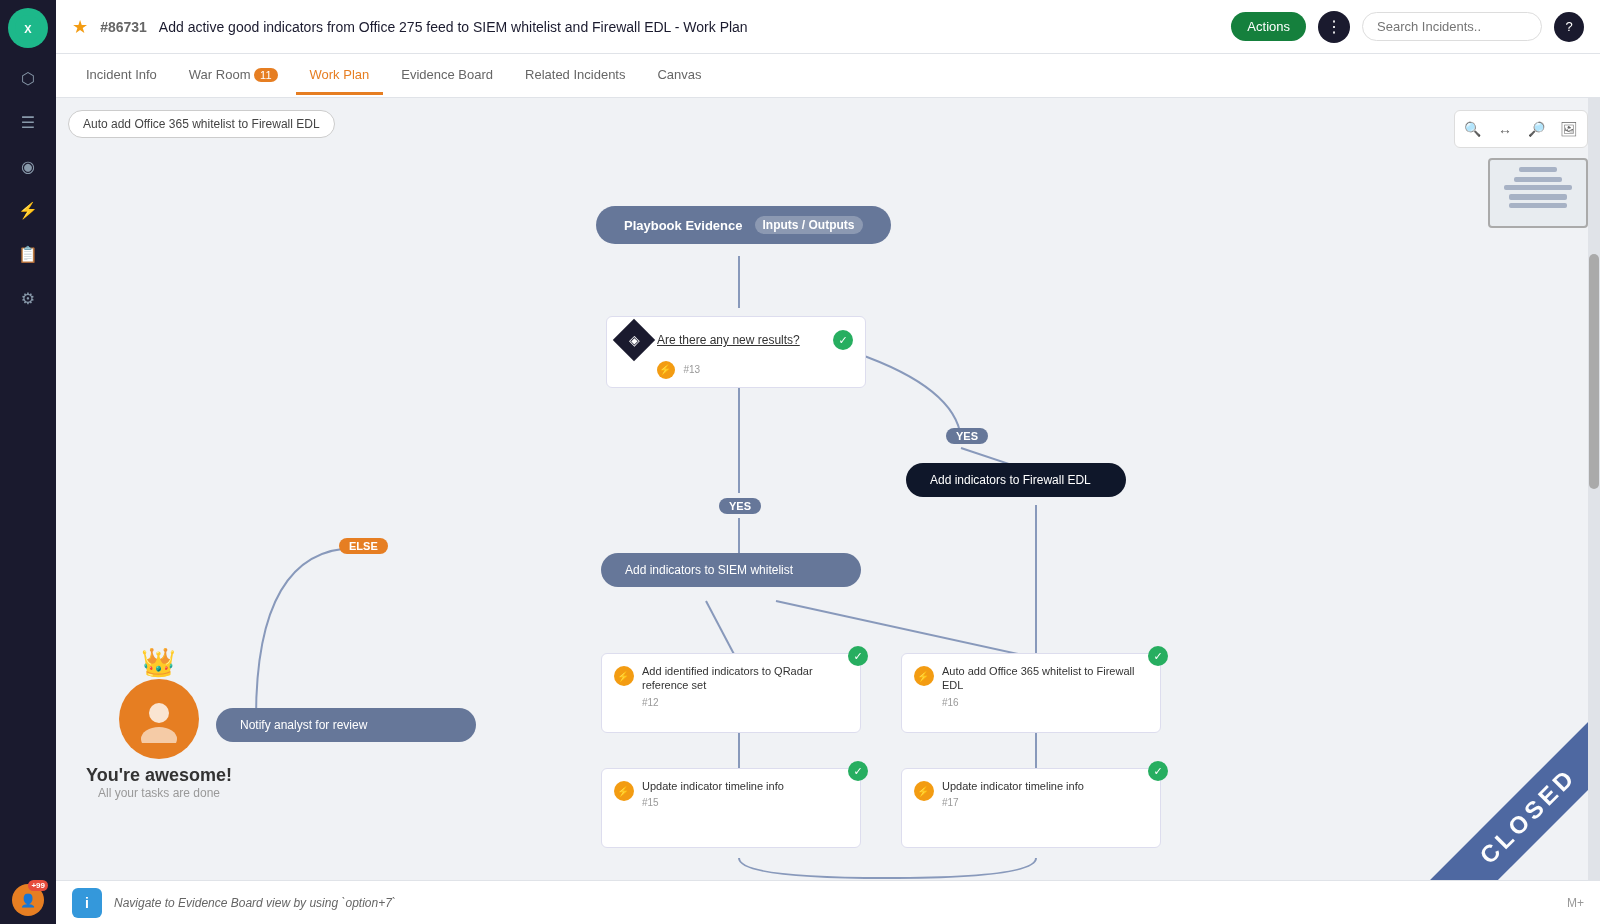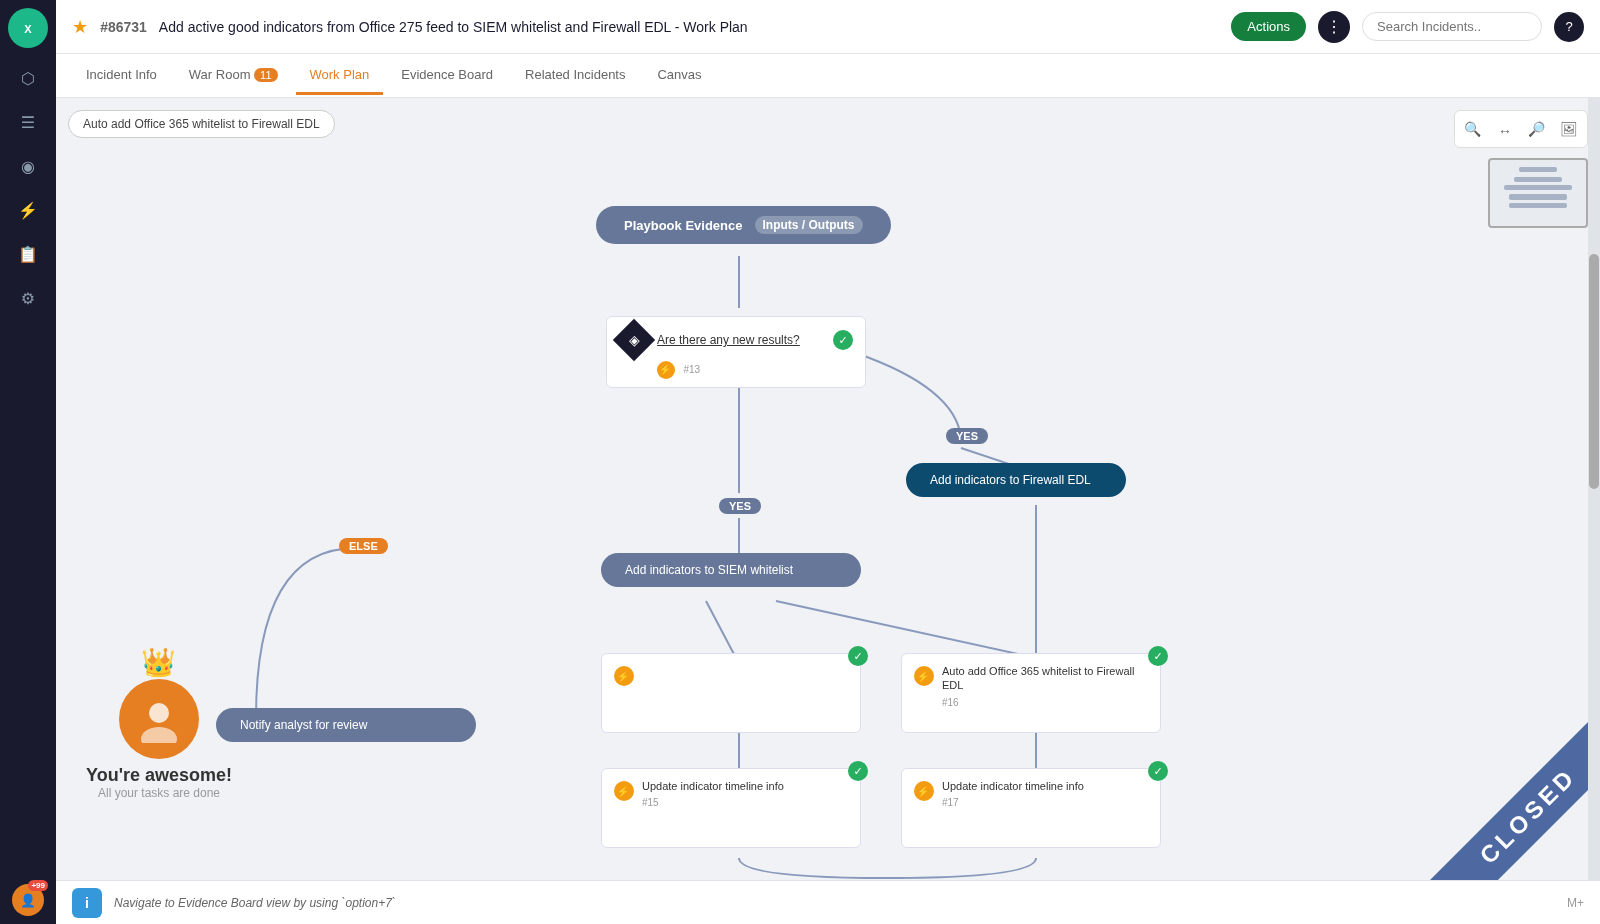--- a/index.html
+++ b/index.html
@@ -237,33 +237,37 @@
         <span style="margin-left:auto; background:#27ae60; border-radius:50%; width:20px; height:20px; display:flex; align-items:center; justify-content:center; color:white; font-size:11px;">✓</span>
       </div>
       <div style="margin-top:4px; padding-left:38px;">
         <span style="background:#f39c12; border-radius:50%; width:18px; height:18px; display:inline-flex; align-items:center; justify-content:center; color:white; font-size:10px;">⚡</span>
         <span style="font-size:10px; color:#999; margin-left:4px;">#13</span>
       </div>
     </div>
 
     <div style="position:absolute; top:330px; left:890px; background:#667799; color:white; border-radius:10px; padding:2px 10px; font-size:11px; font-weight:600;">YES</div>
 
-    <div style="position:absolute; top:365px; left:850px; background:#0c4a6e; border-radius:22px; padding:10px 24px; color:white; font-size:12px; font-weight:500; min-width:220px; cursor:pointer;">Add indicators to Firewall EDL</div>
+    <div style="position:absolute; top:365px; left:850px; background:#0f172a; border-radius:22px; padding:10px 24px; color:white; font-size:12px; font-weight:500; min-width:220px; cursor:pointer;">Add indicators to Firewall EDL</div>
 
     <div style="position:absolute; top:400px; left:663px; background:#667799; color:white; border-radius:10px; padding:2px 10px; font-size:11px; font-weight:600;">YES</div>
 
     <div style="position:absolute; top:440px; left:283px; background:#e67e22; color:white; border-radius:10px; padding:2px 10px; font-size:11px; font-weight:600;">ELSE</div>
 
     <div style="position:absolute; top:455px; left:545px; background:#667799; border-radius:22px; padding:10px 24px; color:white; font-size:12px; font-weight:500; min-width:260px; cursor:pointer;">Add indicators to SIEM whitelist</div>
 
     <div style="position:absolute; top:610px; left:160px; background:#667799; border-radius:22px; padding:10px 24px; color:white; font-size:12px; font-weight:500; min-width:260px; cursor:pointer;">Notify analyst for review</div>
 
     <div style="position:absolute; top:555px; left:545px; background:white; border:1px solid #dde; border-radius:6px; width:260px; height:80px; cursor:pointer;">
       <div style="padding:10px 12px; display:flex; align-items:flex-start; gap:8px; position:relative;">
         <span style="background:#f39c12; border-radius:50%; width:20px; height:20px; display:inline-flex; align-items:center; justify-content:center; color:white; font-size:10px; flex-shrink:0; margin-top:2px;">⚡</span>
+        <div>
+          <div style="font-size:11px; color:#333; font-weight:500; line-height:1.3;">Add identified indicators to QRadar reference set</div>
+          <div style="font-size:10px; color:#999; margin-top:4px;">#12</div>
+        </div>
         <span style="position:absolute; top:-8px; right:-8px; background:#27ae60; border-radius:50%; width:20px; height:20px; display:flex; align-items:center; justify-content:center; color:white; font-size:11px;">✓</span>
       </div>
     </div>
 
     <div style="position:absolute; top:555px; left:845px; background:white; border:1px solid #dde; border-radius:6px; width:260px; height:80px; cursor:pointer;">
       <div style="padding:10px 12px; display:flex; align-items:flex-start; gap:8px; position:relative;">
         <span style="background:#f39c12; border-radius:50%; width:20px; height:20px; display:inline-flex; align-items:center; justify-content:center; color:white; font-size:10px; flex-shrink:0; margin-top:2px;">⚡</span>
         <div>
           <div style="font-size:11px; color:#333; font-weight:500; line-height:1.3;">Auto add Office 365 whitelist to Firewall EDL</div>
           <div style="font-size:10px; color:#999; margin-top:4px;">#16</div>

